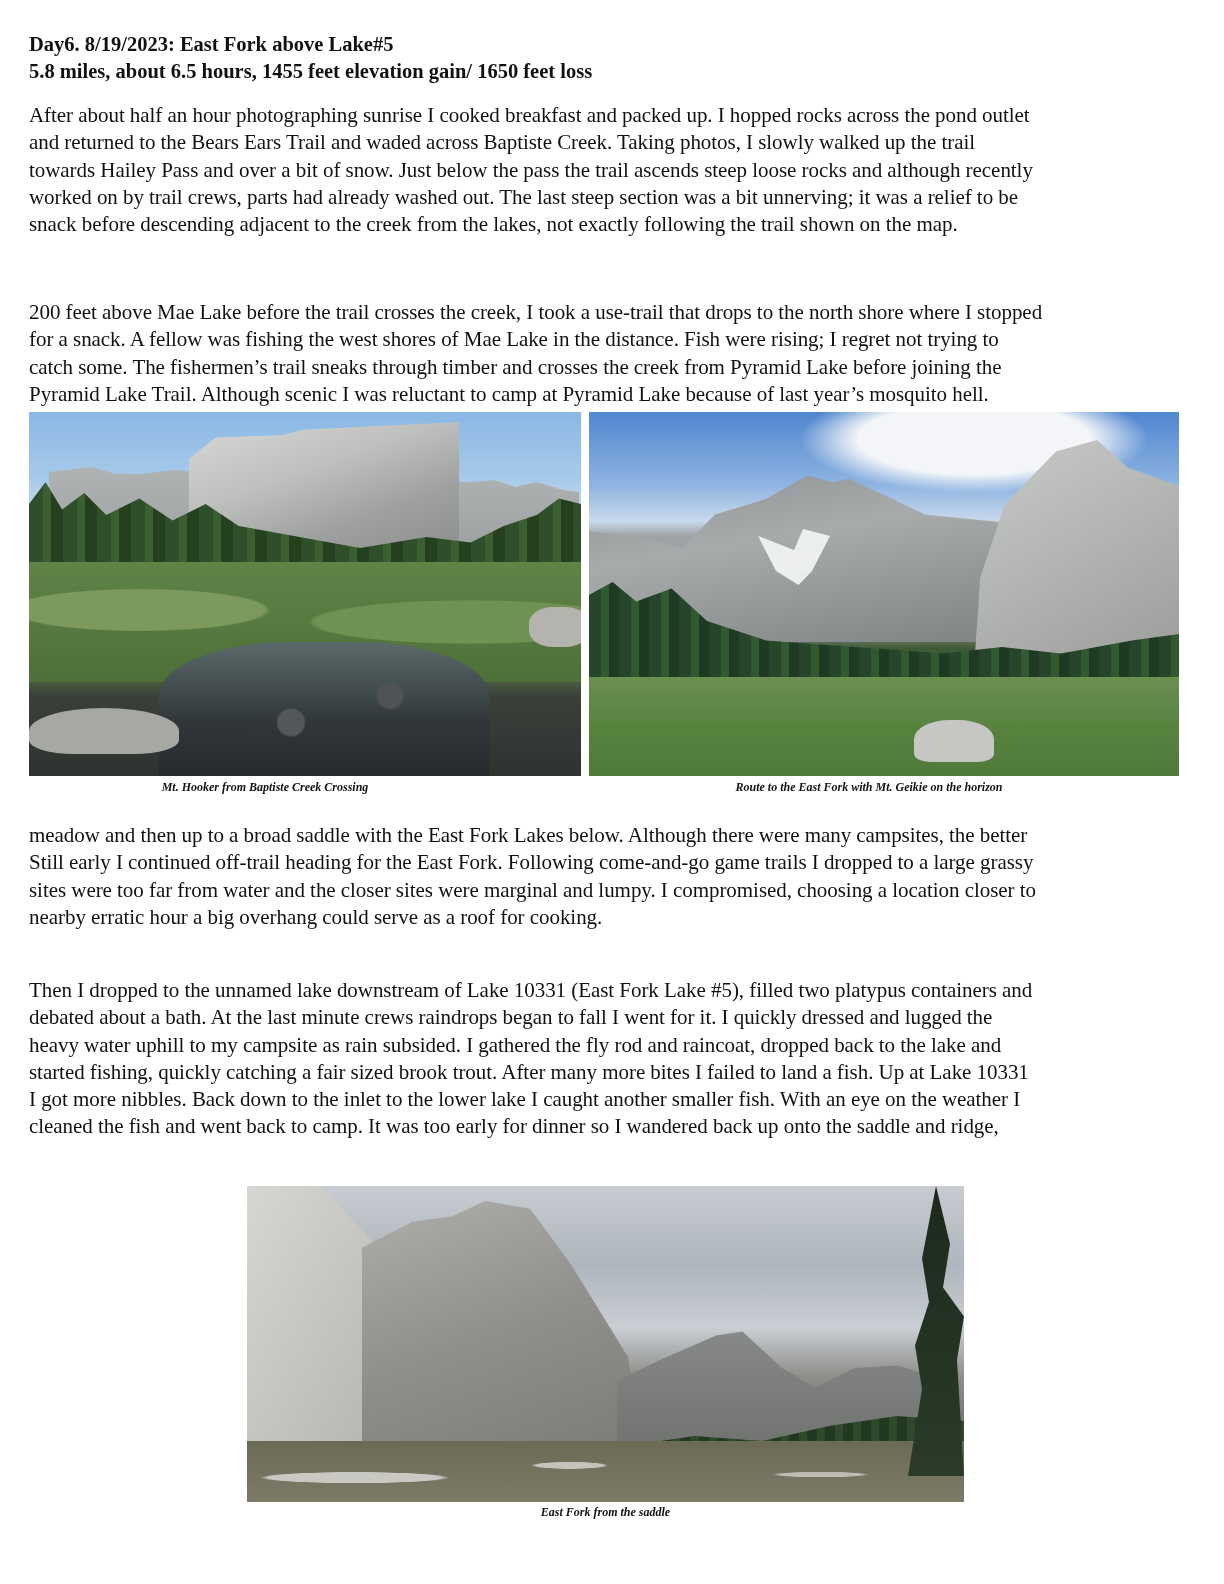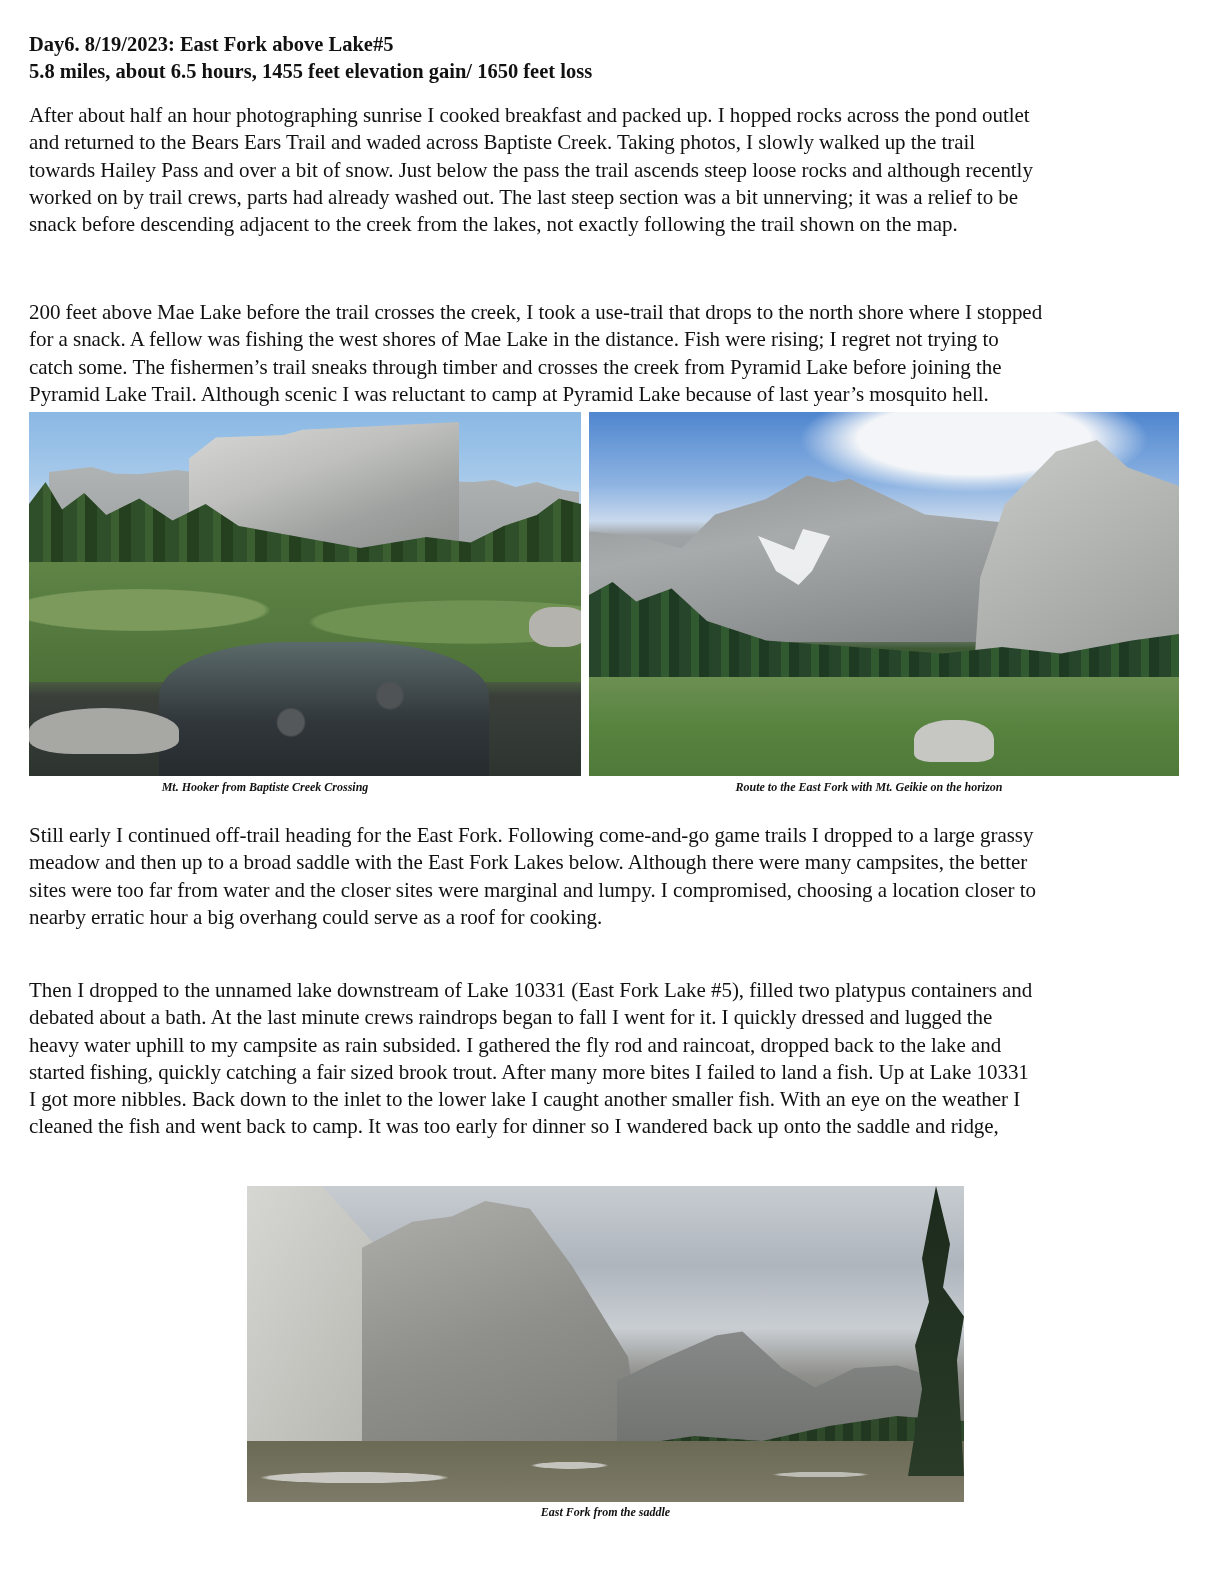--- a/index.html
+++ b/index.html
@@ -120,22 +120,22 @@
     <div class="dome"></div>
     <div class="forest"></div>
     <div class="grass"></div>
     <div class="rock"></div>
   </div>
 
   <div class="caption" style="left:29px; width:472px; top:780px;">Mt. Hooker from Baptiste Creek Crossing</div>
   <div class="caption" style="left:589px; width:560px; top:780px;text-align:center;">Route to the East Fork with Mt. Geikie on the horizon</div>
 
   <div class="para" style="top:822px;">
+    <span class="line">meadow and then up to a broad saddle with the East Fork Lakes below.  Although there were many campsites, the better</span>
     <span class="line">Still early I continued off-trail heading for the East Fork.  Following come-and-go game trails I dropped to a large grassy</span>
-    <span class="line">meadow and then up to a broad saddle with the East Fork Lakes below.  Although there were many campsites, the better</span>
     <span class="line">sites were too far from water and the closer sites were marginal and lumpy. I compromised, choosing a location closer to</span>
     <span class="line">nearby erratic hour a big overhang could serve as a roof for cooking.</span>
   </div>
 
   <div class="para" style="top:977px;">
     <span class="line">Then I dropped to the unnamed lake downstream of Lake 10331 (East Fork Lake #5), filled two platypus containers and</span>
     <span class="line">debated about a bath.  At the last minute crews raindrops began to fall I went for it.  I quickly dressed and lugged the</span>
     <span class="line">heavy water uphill to my campsite as rain subsided.   I gathered the fly rod and raincoat, dropped back to the lake and</span>
     <span class="line">started fishing, quickly catching a fair sized brook trout.  After many more bites I failed to land a fish.  Up at Lake 10331</span>
     <span class="line">I got more nibbles.  Back down to the inlet to the lower lake I caught another smaller fish.  With an eye on the weather I</span>

